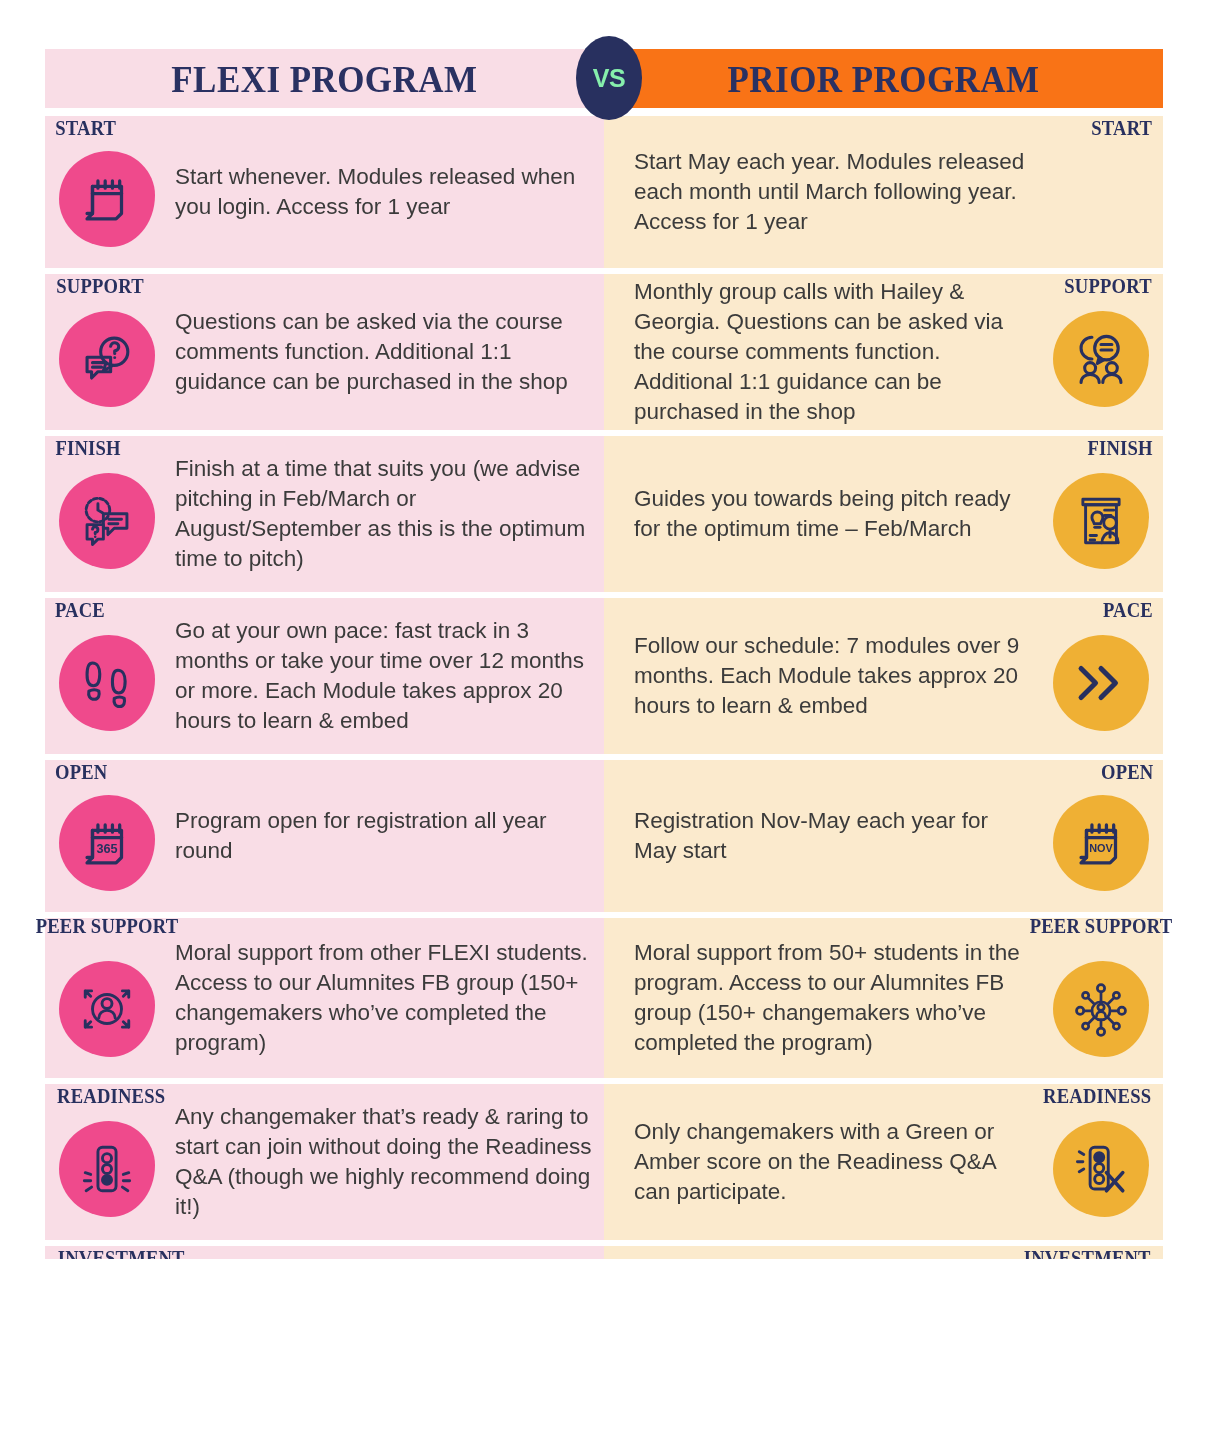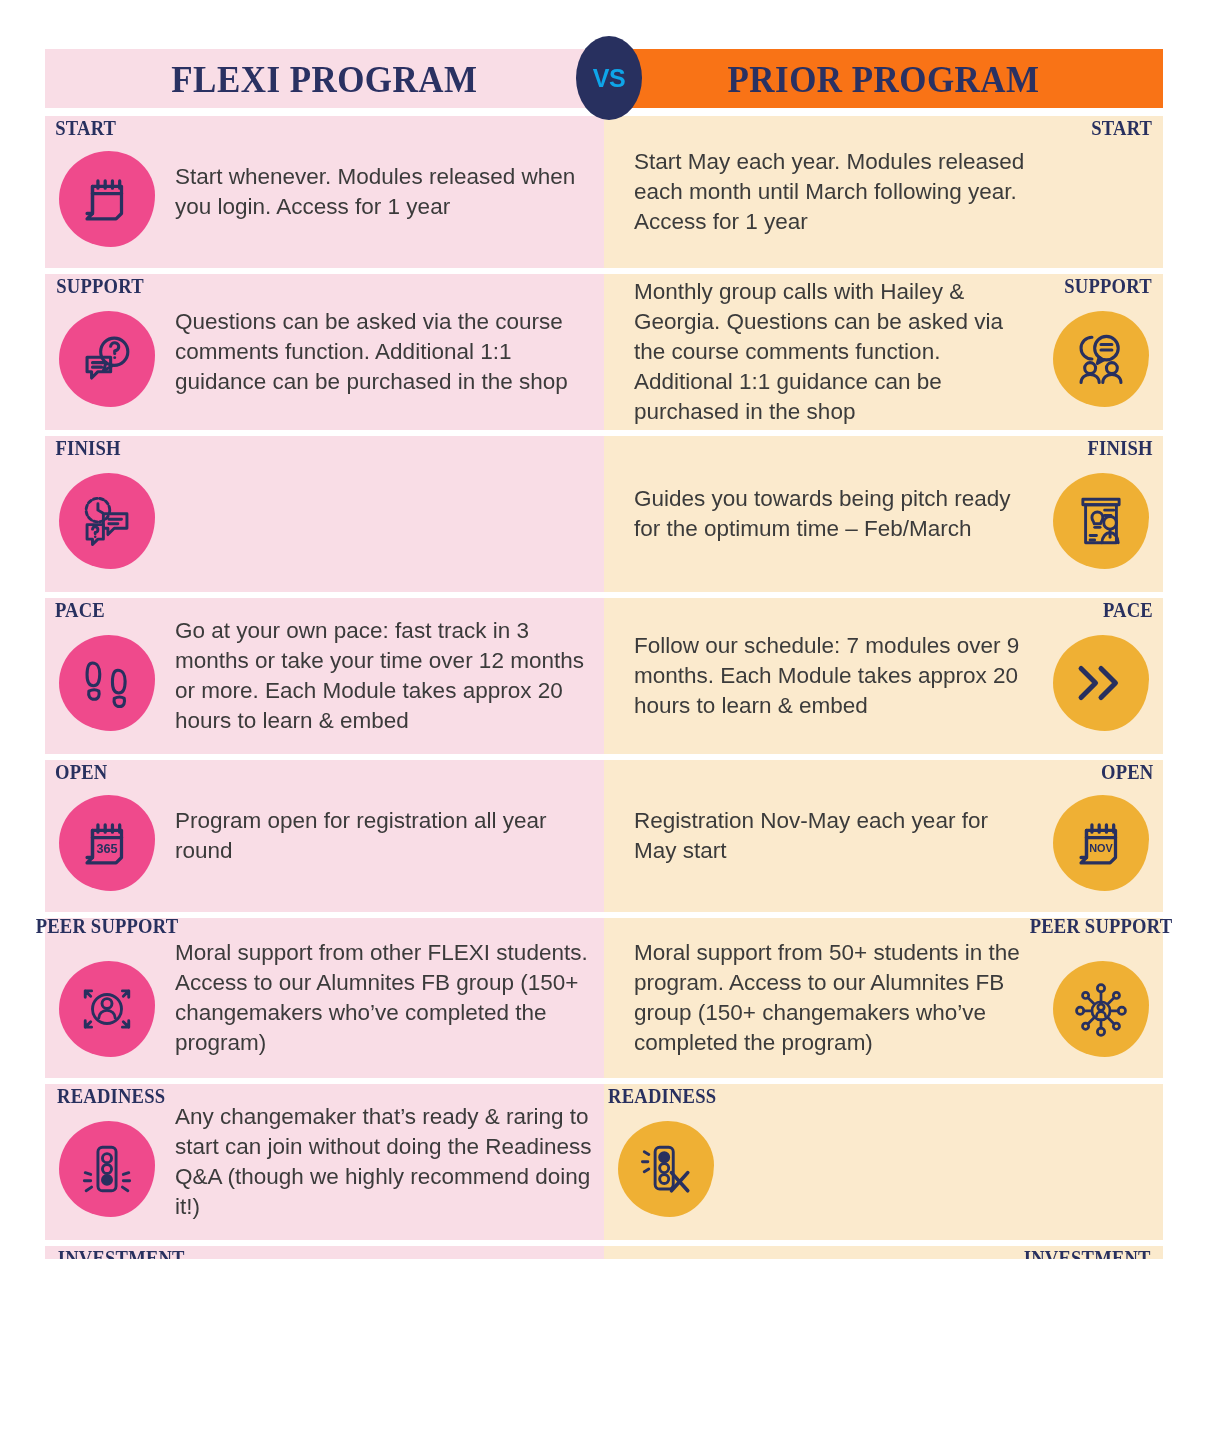--- a/index.html
+++ b/index.html
@@ -60,21 +60,21 @@
     width: 66px;
     height: 84px;
     background: #28305f;
     border-radius: 50%;
     display: flex;
     align-items: center;
     justify-content: center;
     z-index: 5;
   }
   .vs-badge span {
-    color: #0ea5e9;
+    color: #86efac;
     font-family: "Liberation Sans", sans-serif;
     font-weight: bold;
     font-size: 25px;
     letter-spacing: -0.5px;
   }
 
   
   .rows {
     position: absolute;
     left: 0;
@@ -296,20 +296,21 @@
                 <path d="M22 13v7l5 3"></path>
                 <path d="M28 24h26v16H40l-7 7v-7h-5z"></path>
                 <path d="M34 30h14M34 35h10"></path>
                 <path d="M10 36h18v16h-6l-6 6v-6h-6z"></path>
                 <path d="M16 41a3 3 0 1 1 3 3.5v1.5"></path>
                 <circle cx="19" cy="49.5" r="1.4" fill="#28305f" stroke="none"></circle>
               </svg>
             </span>
           </div>
         </div>
+        <div class="desc">Finish at a time that suits you (we advise pitching in Feb/March or August/September as this is the optimum time to pitch)</div>
       </div>
       <div class="cell right" style="height:156px">
         <div class="desc">Guides you towards being pitch ready for the optimum time – Feb/March</div>
         <div class="iconwrap">
           <div class="cat-label">FINISH</div>
           <div class="blob amber">
             <div class="blobshape"></div>
             <span class="glyph">
               <svg viewBox="0 0 64 64" fill="none" stroke="#28305f" stroke-width="3.2" stroke-linecap="round" stroke-linejoin="round">
                 <path d="M12 8h40v6H12z"></path>
@@ -464,20 +465,21 @@
                 <circle cx="32" cy="44" r="5" fill="#28305f"></circle>
                 <path d="M14 38l-6-2M14 45h-7M15 52l-6 4"></path>
                 <path d="M50 38l6-2M50 45h7M49 52l6 4"></path>
               </svg>
             </span>
           </div>
         </div>
         <div class="desc">Any changemaker that’s ready &amp; raring to start can join without doing the Readiness Q&amp;A (though we highly recommend doing it!)</div>
       </div>
       <div class="cell right" style="height:156px">
+        <div class="desc">Only changemakers with a Green or Amber score on the Readiness Q&amp;A can participate.</div>
         <div class="iconwrap">
           <div class="cat-label">READINESS</div>
           <div class="blob amber">
             <div class="blobshape"></div>
             <span class="glyph">
               <svg viewBox="0 0 64 64" fill="none" stroke="#28305f" stroke-width="3.2" stroke-linecap="round" stroke-linejoin="round">
                 <rect x="20" y="8" width="20" height="46" rx="5"></rect>
                 <circle cx="30" cy="19" r="5" fill="#28305f"></circle>
                 <circle cx="30" cy="31" r="5"></circle>
                 <circle cx="30" cy="43" r="5"></circle>

